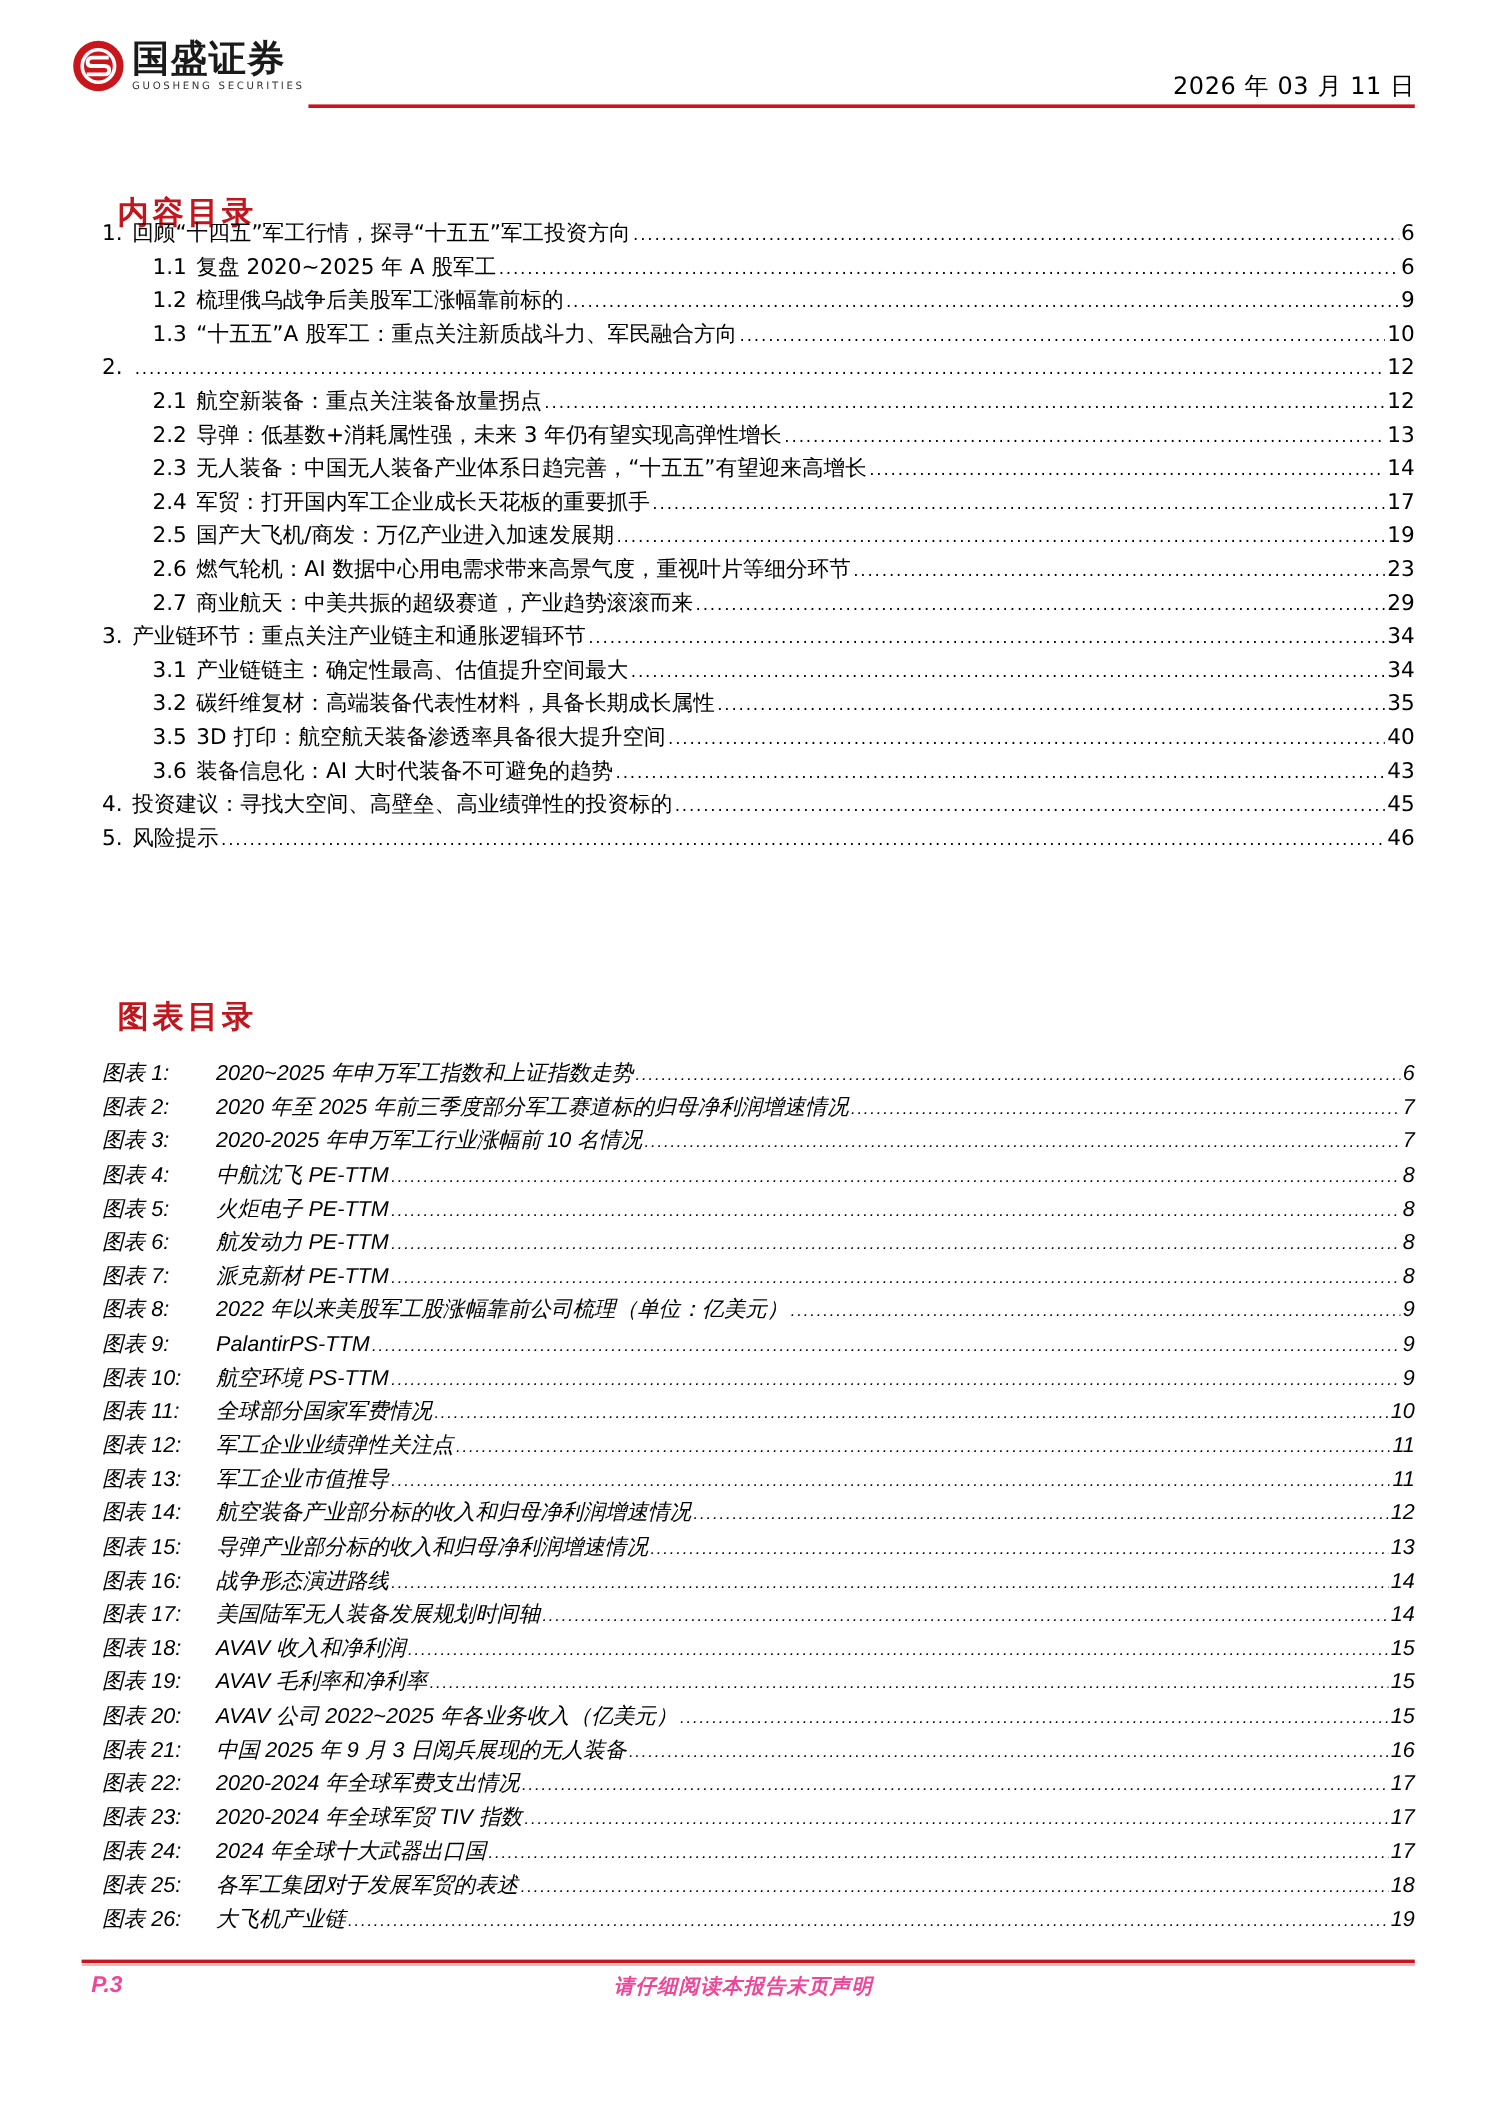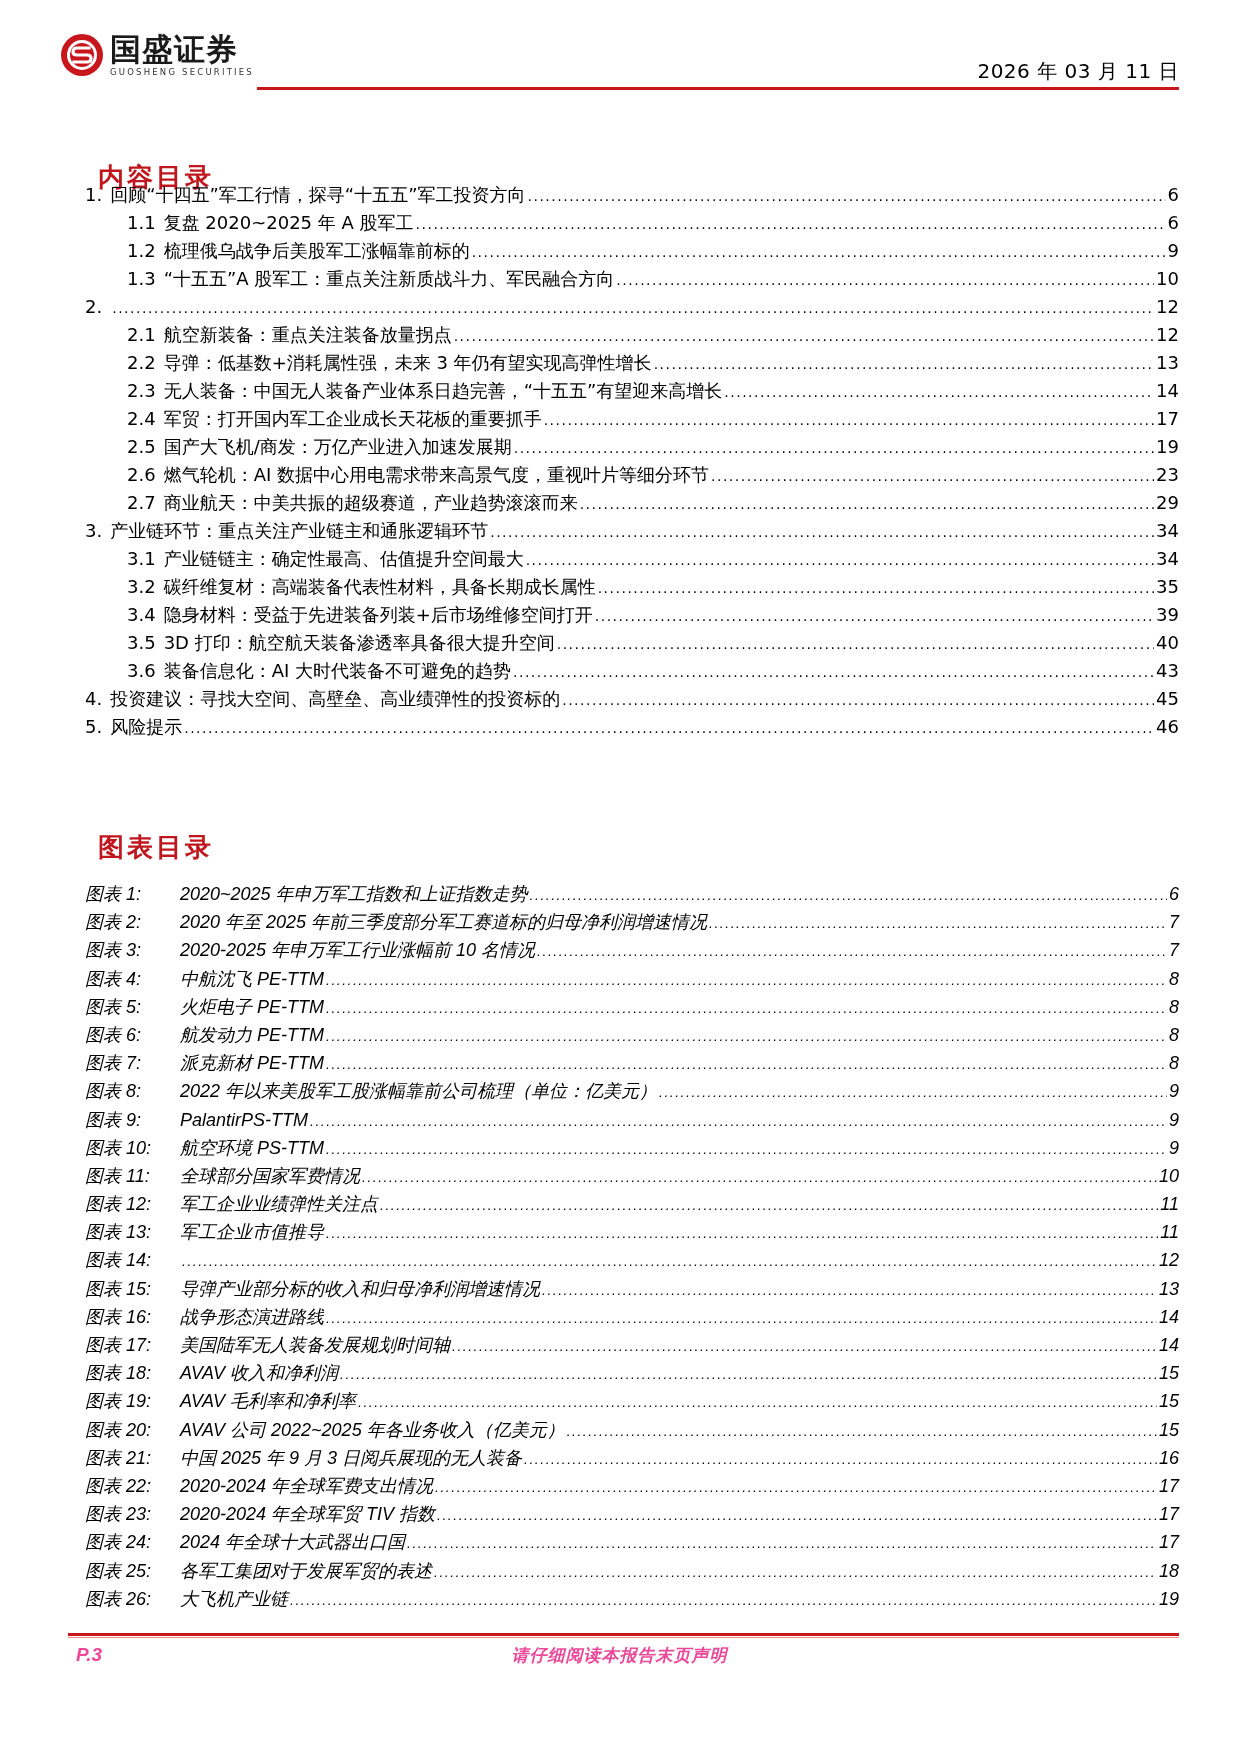--- a/index.html
+++ b/index.html
@@ -147,26 +147,20 @@
       <span class="toc-dots"></span>
       <span class="toc-page">34</span>
     </div>
     <div class="toc-row lvl2">
       <span class="toc-num">3.2</span>
       <span class="toc-text">碳纤维复材：高端装备代表性材料，具备长期成长属性</span>
       <span class="toc-dots"></span>
       <span class="toc-page">35</span>
     </div>
     <div class="toc-row lvl2">
-      <span class="toc-num">3.4</span>
-      <span class="toc-text">隐身材料：受益于先进装备列装+后市场维修空间打开</span>
-      <span class="toc-dots"></span>
-      <span class="toc-page">39</span>
-    </div>
-    <div class="toc-row lvl2">
       <span class="toc-num">3.5</span>
       <span class="toc-text">3D 打印：航空航天装备渗透率具备很大提升空间</span>
       <span class="toc-dots"></span>
       <span class="toc-page">40</span>
     </div>
     <div class="toc-row lvl2">
       <span class="toc-num">3.6</span>
       <span class="toc-text">装备信息化：AI 大时代装备不可避免的趋势</span>
       <span class="toc-dots"></span>
       <span class="toc-page">43</span>
@@ -261,20 +255,21 @@
       <span class="fig-page">11</span>
     </div>
     <div class="fig-row">
       <span class="fig-label">图表 13:</span>
       <span class="fig-text">军工企业市值推导</span>
       <span class="toc-dots"></span>
       <span class="fig-page">11</span>
     </div>
     <div class="fig-row">
       <span class="fig-label">图表 14:</span>
+      <span class="fig-text">航空装备产业部分标的收入和归母净利润增速情况</span>
       <span class="toc-dots"></span>
       <span class="fig-page">12</span>
     </div>
     <div class="fig-row">
       <span class="fig-label">图表 15:</span>
       <span class="fig-text">导弹产业部分标的收入和归母净利润增速情况</span>
       <span class="toc-dots"></span>
       <span class="fig-page">13</span>
     </div>
     <div class="fig-row">

